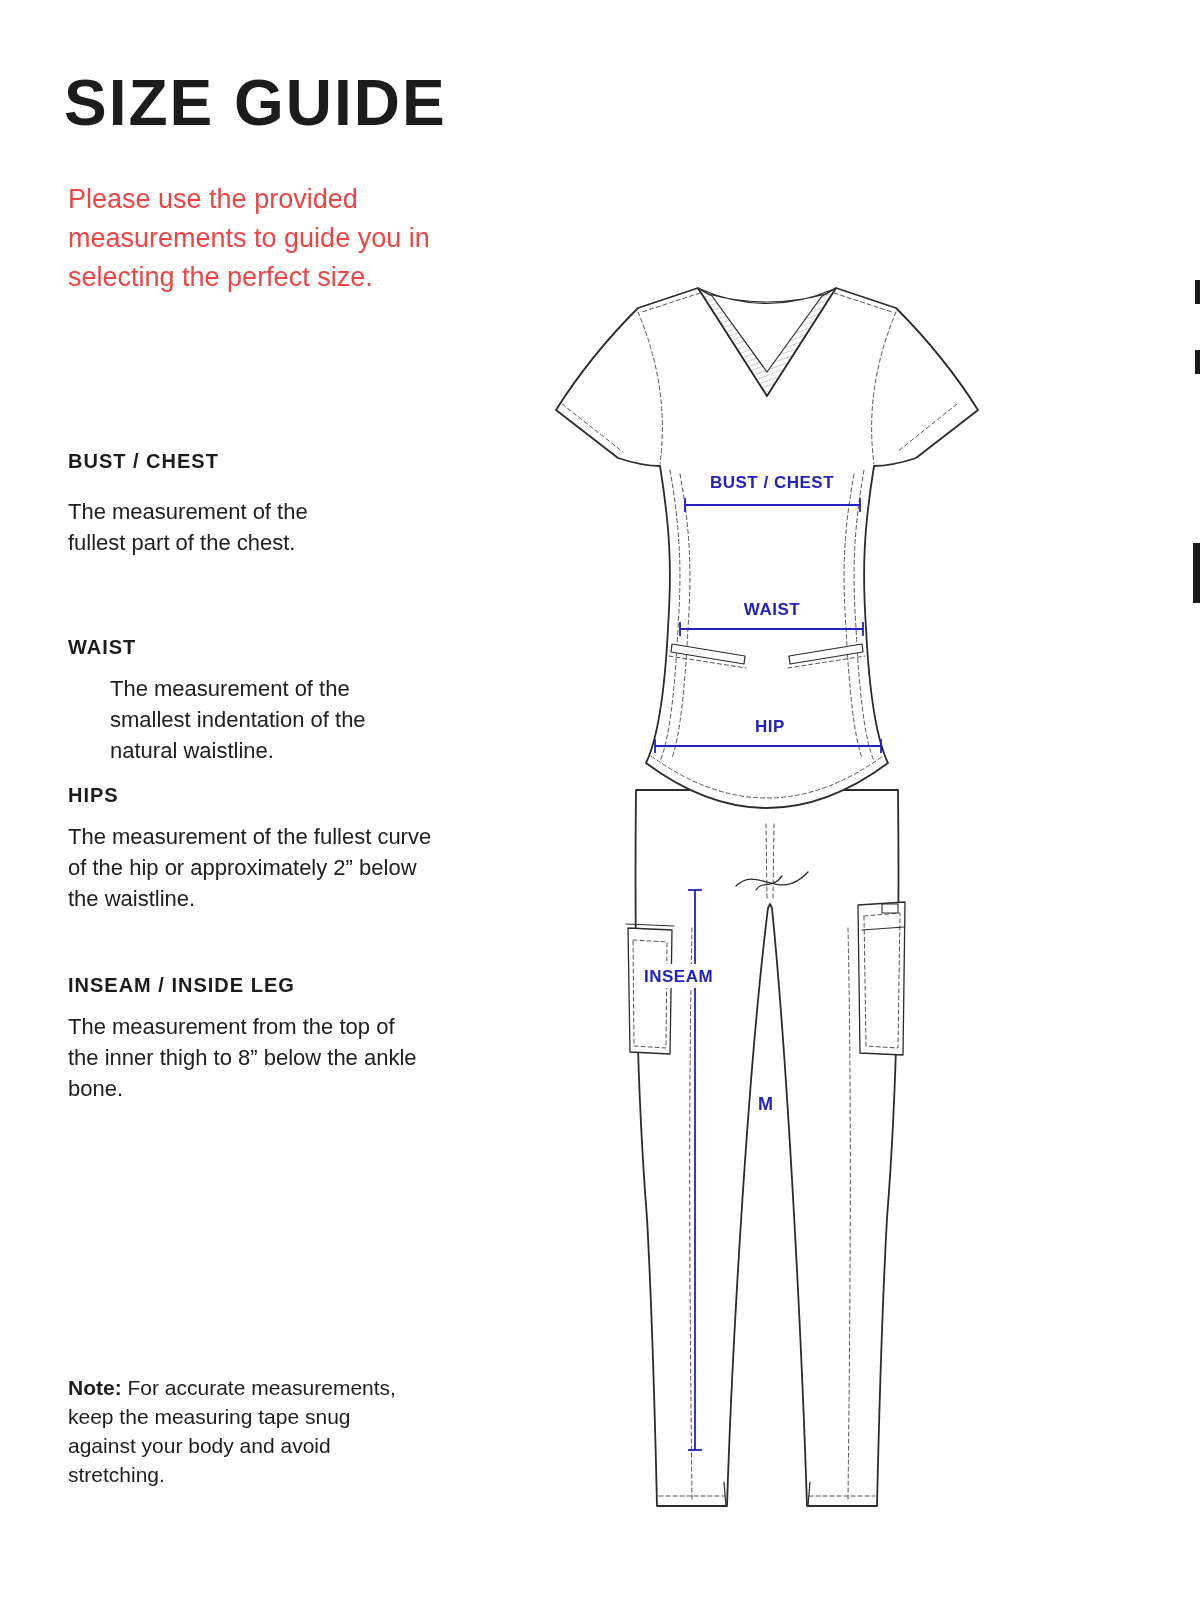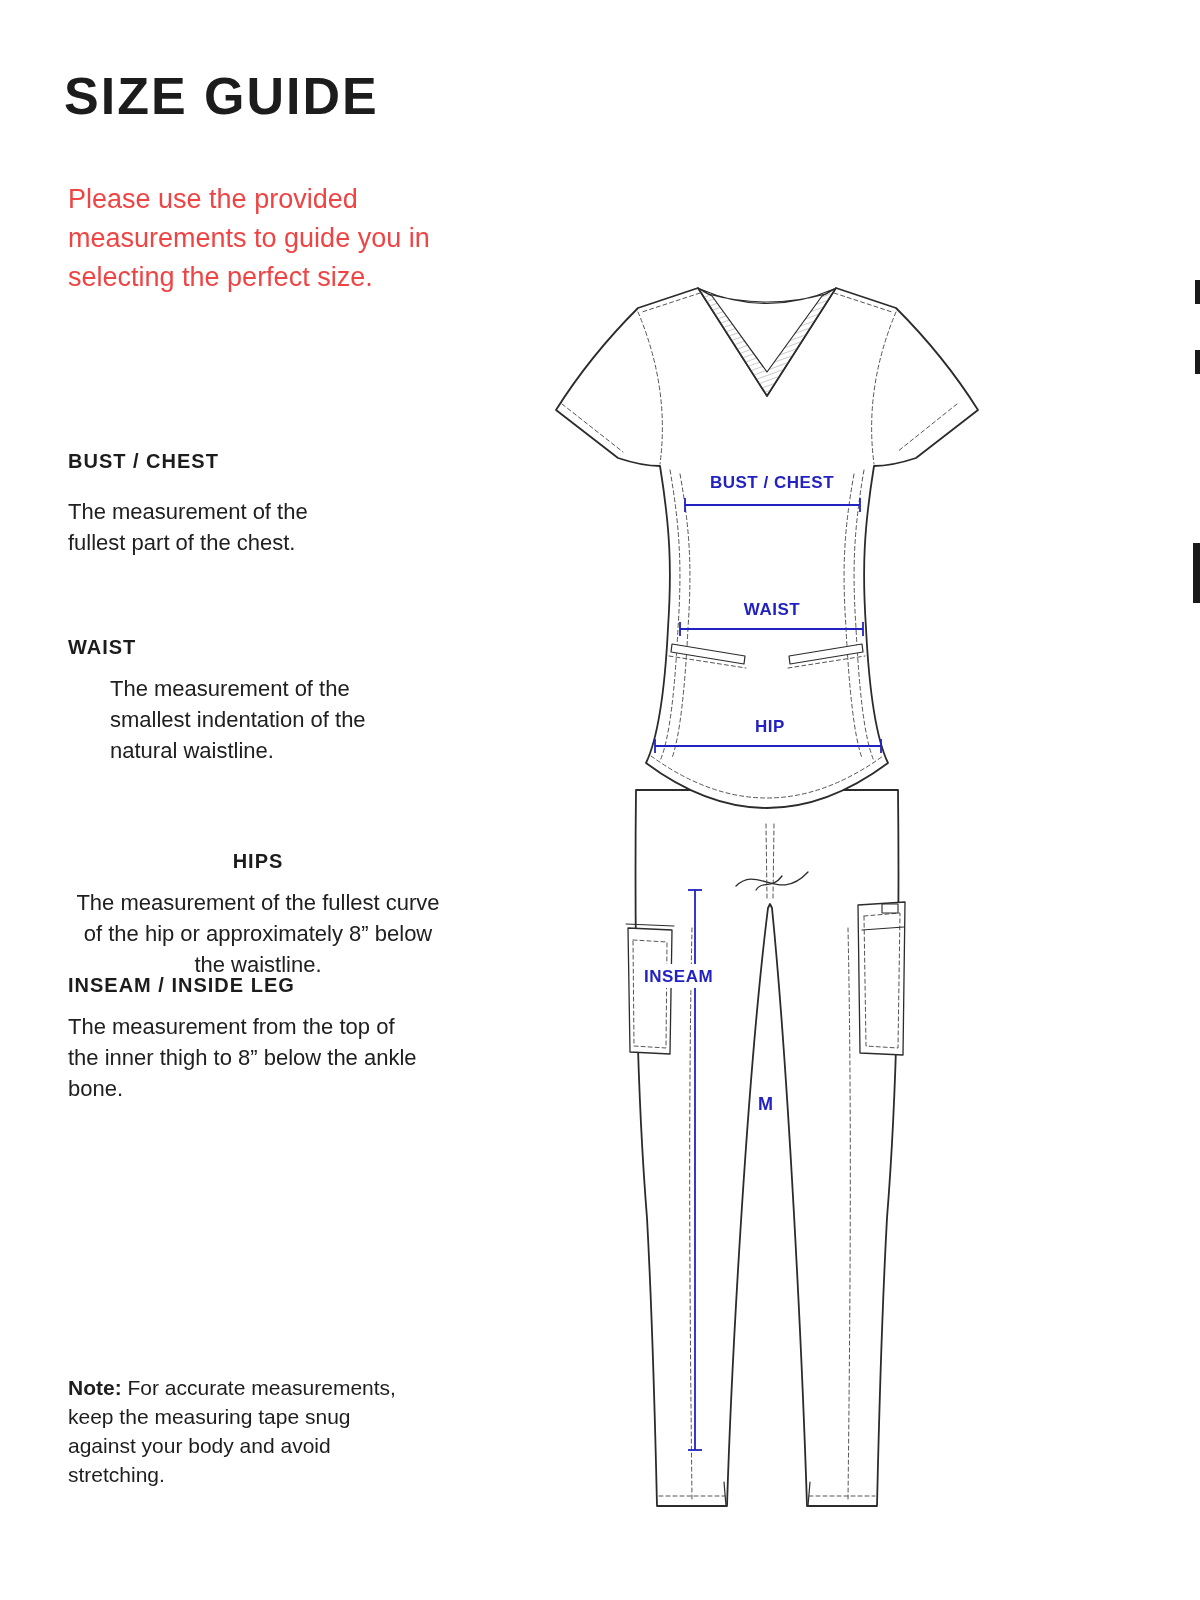--- a/index.html
+++ b/index.html
@@ -8,35 +8,35 @@
     --line-light:#555;
   }
   *{margin:0;padding:0;box-sizing:border-box;}
   html,body{background:#ffffff;}
   body{
     width:1200px;height:1600px;position:relative;overflow:hidden;
     font-family:"Liberation Sans", sans-serif;color:#1e1e1e;
   }
   .page-title{
     position:absolute;left:64px;top:66px;
-    font-size:52px;font-weight:700;letter-spacing:2px;color:#1c1c1c;
+    font-size:64px;font-weight:700;letter-spacing:2px;color:#1c1c1c;
   }
   .intro{
     position:absolute;left:68px;top:180px;max-width:450px;
     font-size:27px;line-height:1.45;color:#ef4444;
   }
   .section{position:absolute;left:68px;}
   .section h3{
     font-size:20px;font-weight:700;letter-spacing:1px;color:#1c1c1c;
     margin-bottom:14px;text-transform:uppercase;
   }
   .section p{font-size:22px;line-height:1.42;color:#202020;}
   .sec-bust{top:450px;}   .sec-bust p{max-width:285px;margin-top:23px;}
   .sec-waist{top:636px;}  .sec-waist p{max-width:300px;margin-left:42px;}
-  .sec-hips{top:850px;text-align:center;}   .sec-hips p{max-width:380px;}
+  .sec-hips{top:784px;}   .sec-hips p{max-width:380px;}
   .sec-inseam{top:974px;}.sec-inseam p{max-width:360px;}
   .note{
     position:absolute;left:68px;top:1374px;max-width:335px;
     font-size:21px;line-height:1.38;color:#1e1e1e;
   }
   .note b{font-weight:700;}
   .diagram{position:absolute;left:520px;top:268px;width:480px;height:1280px;}
   
   .art{stroke:var(--line);stroke-width:1.7;fill:none;stroke-linejoin:round;stroke-linecap:round;}
   .art-fill{fill:#ffffff;stroke:var(--line);stroke-width:1.8;stroke-linejoin:round;}
@@ -61,21 +61,21 @@
   <p>The measurement of the fullest part of the chest.</p>
 </div>
 
 <div class="section sec-waist">
   <h3>WAIST</h3>
   <p>The measurement of the smallest indentation of the natural waistline.</p>
 </div>
 
 <div class="section sec-hips">
   <h3>HIPS</h3>
-  <p>The measurement of the fullest curve of the hip or approximately 8” below the waistline.</p>
+  <p>The measurement of the fullest curve of the hip or approximately 2” below the waistline.</p>
 </div>
 
 <div class="section sec-inseam">
   <h3>INSEAM / INSIDE LEG</h3>
   <p>The measurement from the top of the inner thigh to 8” below the ankle bone.</p>
 </div>
 
 <p class="note"><b>Note:</b><span> For accurate measurements, keep the measuring tape snug against your body and avoid stretching.</span></p>
 
 <svg class="diagram" viewBox="0 0 480 1280" xmlns="http://www.w3.org/2000/svg">

